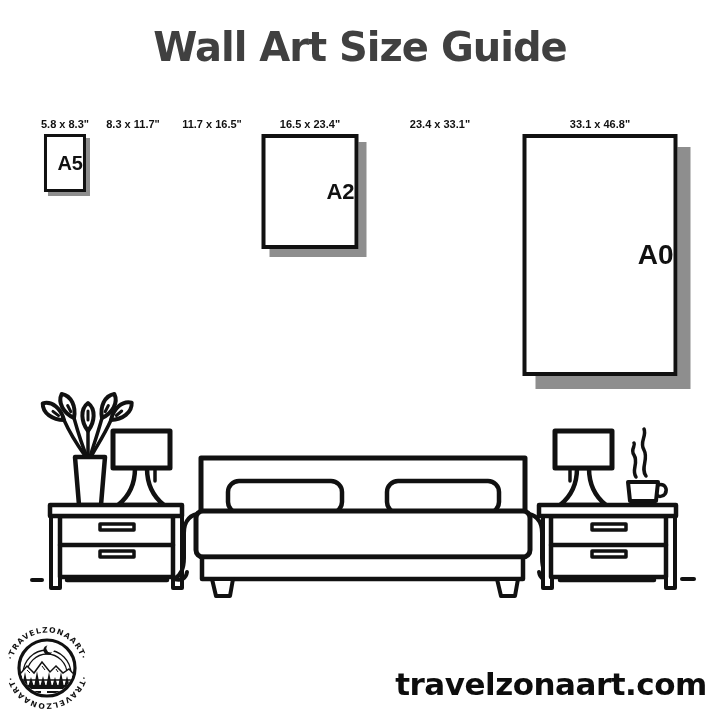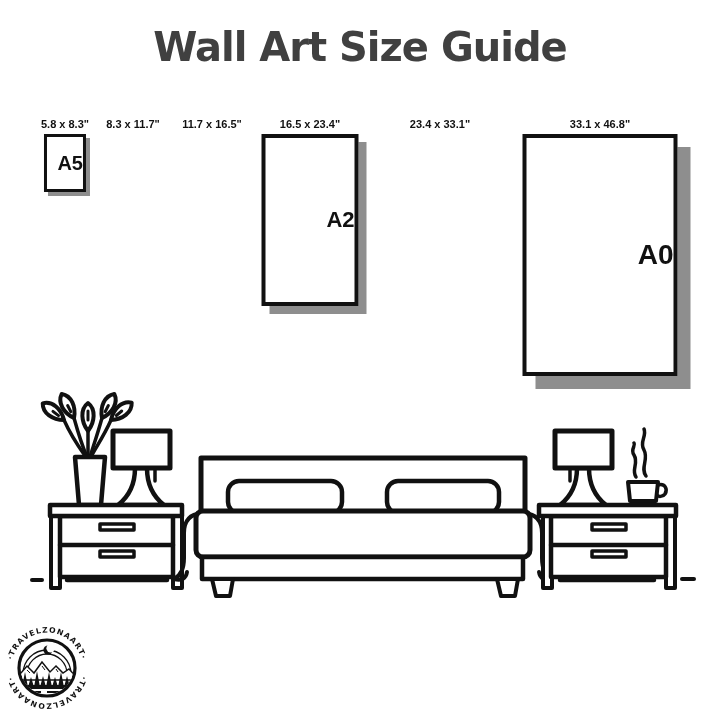--- a/index.html
+++ b/index.html
@@ -12,21 +12,21 @@
   .paper{position:absolute;top:113px;transform:translateX(-50%);
          display:flex;flex-direction:column;align-items:center;}
   .size-label{height:21px;display:flex;align-items:center;white-space:nowrap;
               font-family:"Liberation Sans",sans-serif;font-weight:bold;font-size:11px;color:#111;}
   .sheet{box-sizing:border-box;background:#fff;border:3px solid #111;
          display:flex;align-items:center;justify-content:flex-end;
          font-family:"Liberation Sans",sans-serif;font-weight:bold;color:#111;padding-left:14px;}
   .p-a5{left:65px;}  .s-a5{width:42px;height:58px;box-shadow:4px 4px 0 0 #8e8e8e;font-size:20px;}
   .p-a4{left:133px;} .s-a4{width:61px;height:75px;box-shadow:5px 5px 0 0 #8e8e8e;font-size:21px;}
   .p-a3{left:212px;} .s-a3{width:72px;height:108px;box-shadow:6px 6px 0 0 #8e8e8e;font-size:22px;}
-  .p-a2{left:310px;} .s-a2{width:97px;height:172px;border-width:4px;box-shadow:8px 8px 0 0 #8e8e8e;font-size:22px;}
+  .p-a2{left:310px;} .s-a2{width:97px;height:115px;border-width:4px;box-shadow:8px 8px 0 0 #8e8e8e;font-size:22px;}
   .p-a1{left:440px;} .s-a1{width:122px;height:186px;border-width:4px;box-shadow:10px 10px 0 0 #8e8e8e;font-size:23px;}
   .p-a0{left:600px;} .s-a0{width:155px;height:242px;border-width:4px;box-shadow:13px 13px 0 0 #8e8e8e;font-size:28px;}
   
   .scene{position:absolute;left:0;top:0;width:720px;height:720px;}
   
   .logo{position:absolute;left:1px;top:622px;width:92px;height:92px;}
   .logo text{font-family:"DejaVu Sans",sans-serif;}
   
   .website{position:absolute;left:551px;top:666px;transform:translateX(-50%);
            white-space:nowrap;font-family:"DejaVu Sans",sans-serif;font-weight:800;
@@ -179,14 +179,15 @@
     <text font-size="7.6" font-weight="bold" letter-spacing="1.1" fill="#111" text-anchor="middle">
       <textPath href="#arcTop" startOffset="50%">·TRAVELZONAART·</textPath>
     </text>
     <g transform="rotate(180 46 46)">
       <text font-size="7.6" font-weight="bold" letter-spacing="1.1" fill="#111" text-anchor="middle">
         <textPath href="#arcTop" startOffset="50%">·TRAVELZONAART·</textPath>
       </text>
     </g>
   </svg>
 
+  <div class="website">travelzonaart.com</div>
 
 </div>
 
 </body></html>

